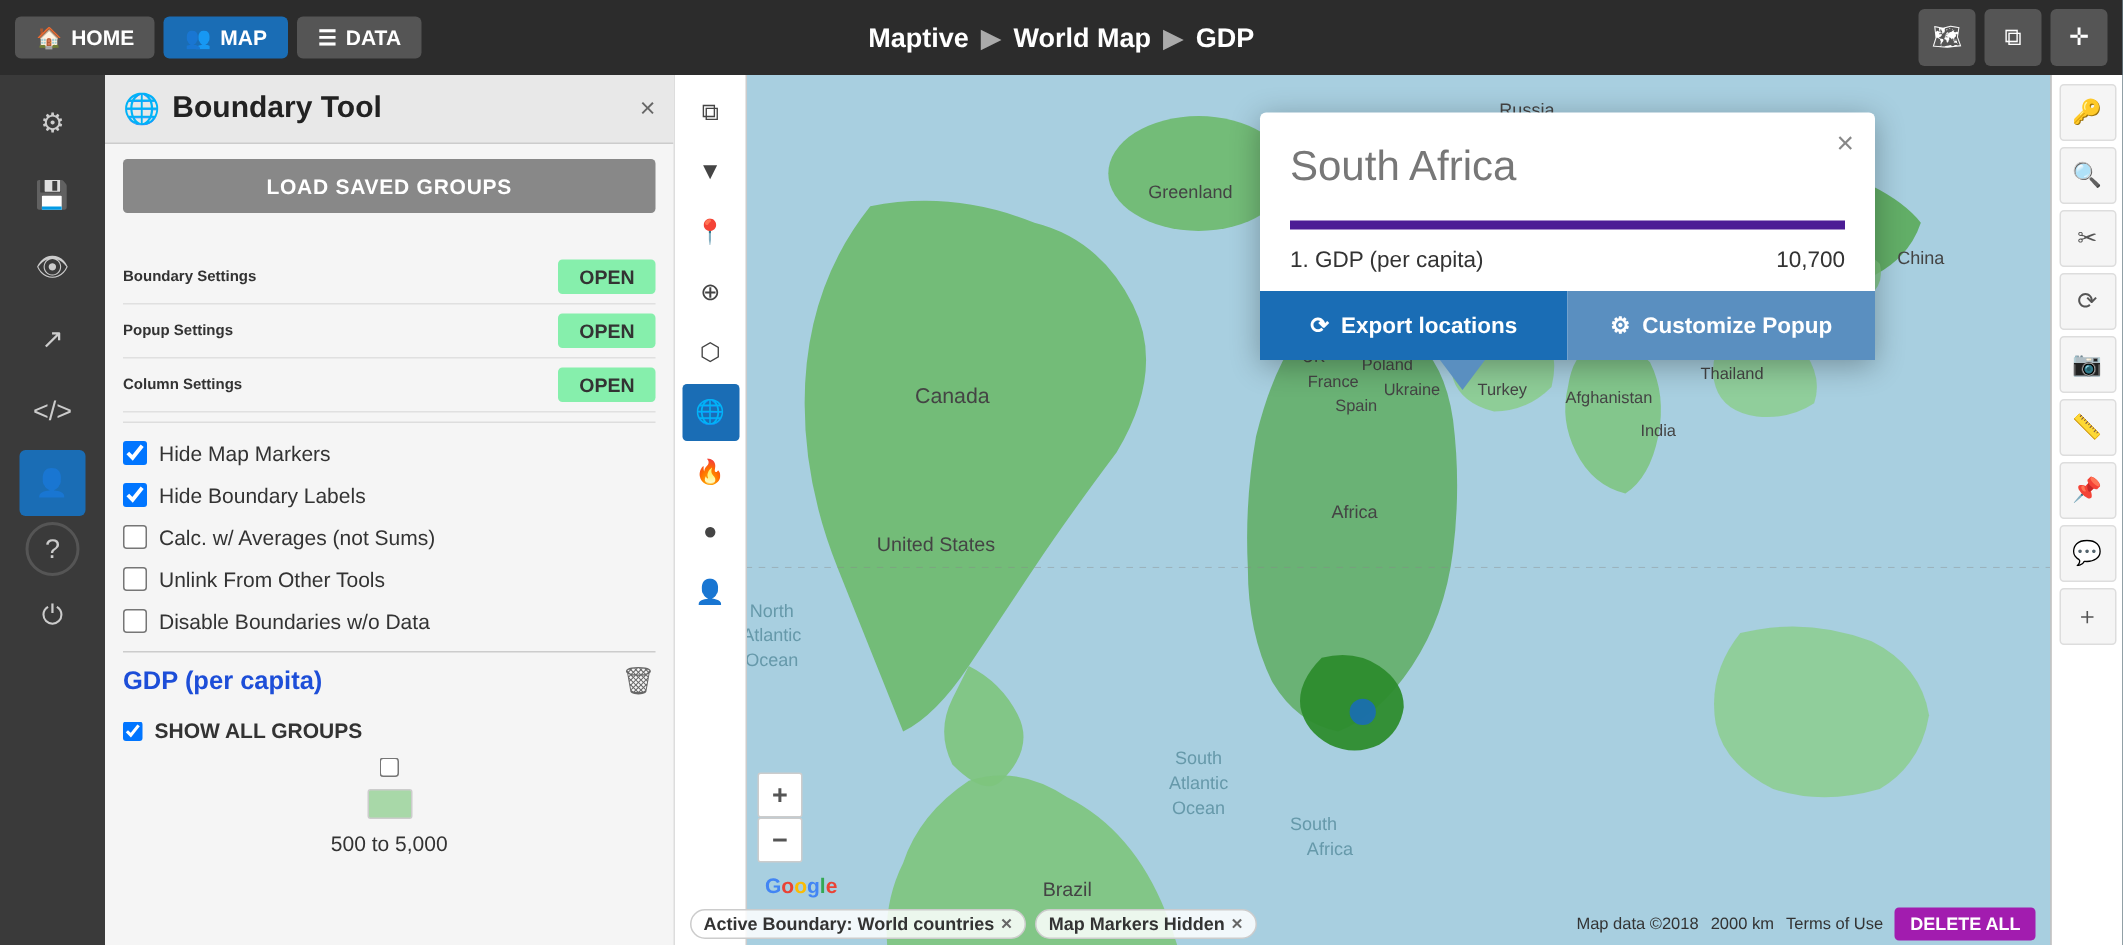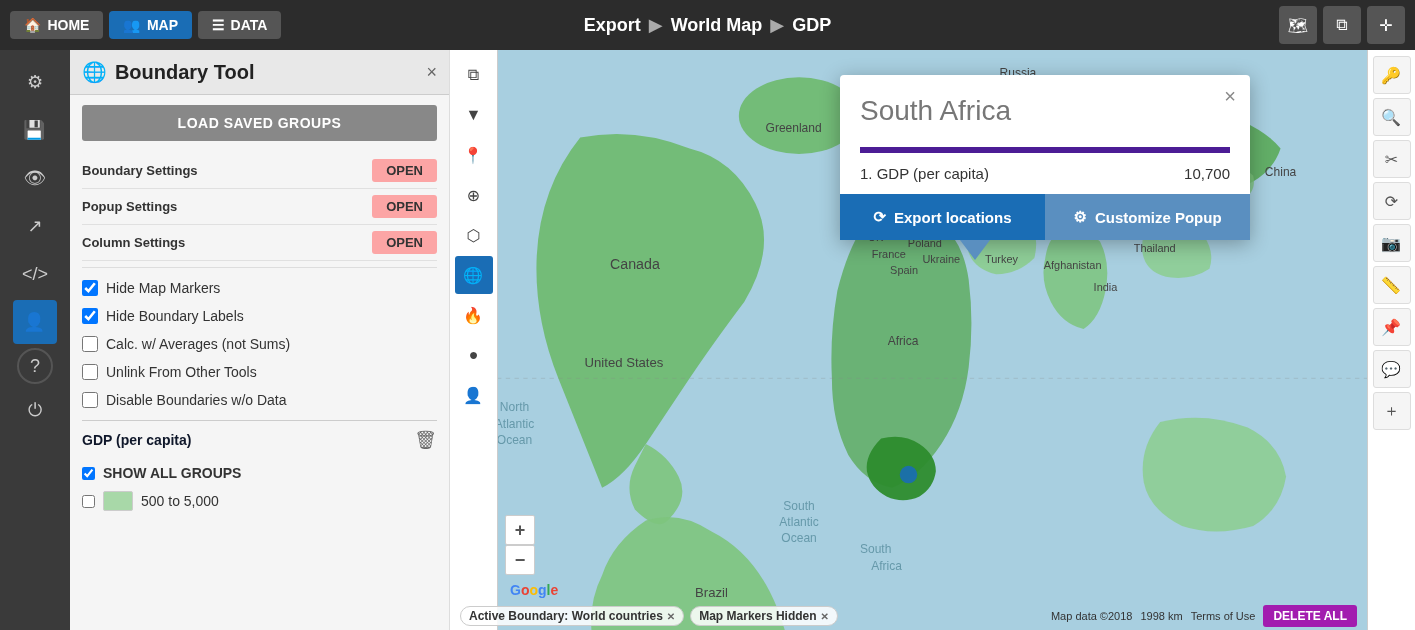--- a/index.html
+++ b/index.html
@@ -62,56 +62,56 @@
       display: flex; align-items: center; justify-content: space-between;
       background: #e8e8e8; padding: 10px 12px; border-bottom: 1px solid #ccc;
     }
     .panel-title { display: flex; align-items: center; gap: 8px; font-size: 20px; font-weight: bold; color: #222; }
     .panel-close { background: none; border: none; font-size: 18px; cursor: pointer; color: #666; }
     .panel-body { padding: 10px 12px; }
 
     .load-btn {
       width: 100%; padding: 10px; background: #888; color: #fff;
       border: none; font-size: 14px; font-weight: bold; cursor: pointer;
-      border-radius: 3px; margin-bottom: 12px; letter-spacing: 0.5px;
+      border-radius: 3px; margin-bottom: 25px; letter-spacing: 0.5px;
     }
 
     .settings-row {
       display: flex; align-items: center; justify-content: space-between;
       padding: 6px 0; border-bottom: 1px solid #e0e0e0;
     }
-    .settings-label { font-size: 13px; font-weight: bold; color: #333; }
+    .settings-label { font-size: 10px; font-weight: bold; color: #333; }
     .open-btn {
-      padding: 4px 14px; background: #fca5a5; border: none;
+      padding: 4px 14px; background: #86efac; border: none;
       border-radius: 3px; cursor: pointer; font-size: 13px; font-weight: bold; color: #333;
     }
 
     .checkbox-row {
       display: flex; align-items: center; gap: 8px;
       padding: 6px 0; font-size: 14px; color: #333;
     }
     .checkbox-row input[type="checkbox"] { width: 16px; height: 16px; cursor: pointer; }
 
     .divider { height: 1px; background: #ddd; margin: 6px 0; }
 
     .group-row {
       display: flex; align-items: center; justify-content: space-between;
       padding: 8px 0; border-top: 1px solid #ccc; margin-top: 6px;
     }
-    .group-label { font-size: 14px; font-weight: bold; color: #0f172a; }
+    .group-label { font-size: 17px; font-weight: bold; color: #1d4ed8; }
     .trash-btn { background: none; border: none; cursor: pointer; color: #666; font-size: 18px; }
 
     .show-all-row {
       display: flex; align-items: center; gap: 8px;
       padding: 6px 0; font-size: 14px; font-weight: bold; color: #333;
     }
 
     .legend-item {
       display: flex; align-items: center; gap: 8px;
-      padding: 4px 0; font-size: 14px; color: #333;
+      padding: 4px 0; font-size: 14px; color: #333; flex-direction: column;
     }
     .legend-color {
       width: 30px; height: 20px; border-radius: 2px; border: 1px solid #ccc;
     }
 
     
     .map-area { flex: 1; position: relative; overflow: hidden; }
     .map-bg {
       width: 100%; height: 100%;
       background: linear-gradient(180deg, #aad4f0 0%, #c5e0f5 30%, #87ceeb 100%);
@@ -238,21 +238,21 @@
     <button class="nav-btn map">
       <span>👥</span>
       <span>MAP</span>
     </button>
     <button class="nav-btn data">
       <span>☰</span>
       <span>DATA</span>
     </button>
   </div>
   <div class="topbar-center">
-    <span>Export</span>
+    <span>Maptive</span>
     <span class="sep">▶</span>
     <span>World Map</span>
     <span class="sep">▶</span>
     <span>GDP</span>
   </div>
   <div class="topbar-right">
     <button class="icon-btn">🗺</button>
     <button class="icon-btn">⧉</button>
     <button class="icon-btn">✛</button>
   </div>
@@ -459,21 +459,21 @@
           <span>Active Boundary: World countries</span>
           <span class="x">✕</span>
         </div>
         <div class="map-tag">
           <span>Map Markers Hidden</span>
           <span class="x">✕</span>
         </div>
       </div>
       <div class="map-footer-right">
         <span>Map data ©2018</span>
-        <span>1998 km</span>
+        <span>2000 km</span>
         <span class="terms-link">Terms of Use</span>
         <button class="delete-all-btn">DELETE ALL</button>
       </div>
     </div>
   </div>
 
   <div class="right-sidebar">
     <div class="right-tool-btn">🔑</div>
     <div class="right-tool-btn">🔍</div>
     <div class="right-tool-btn">✂</div>

